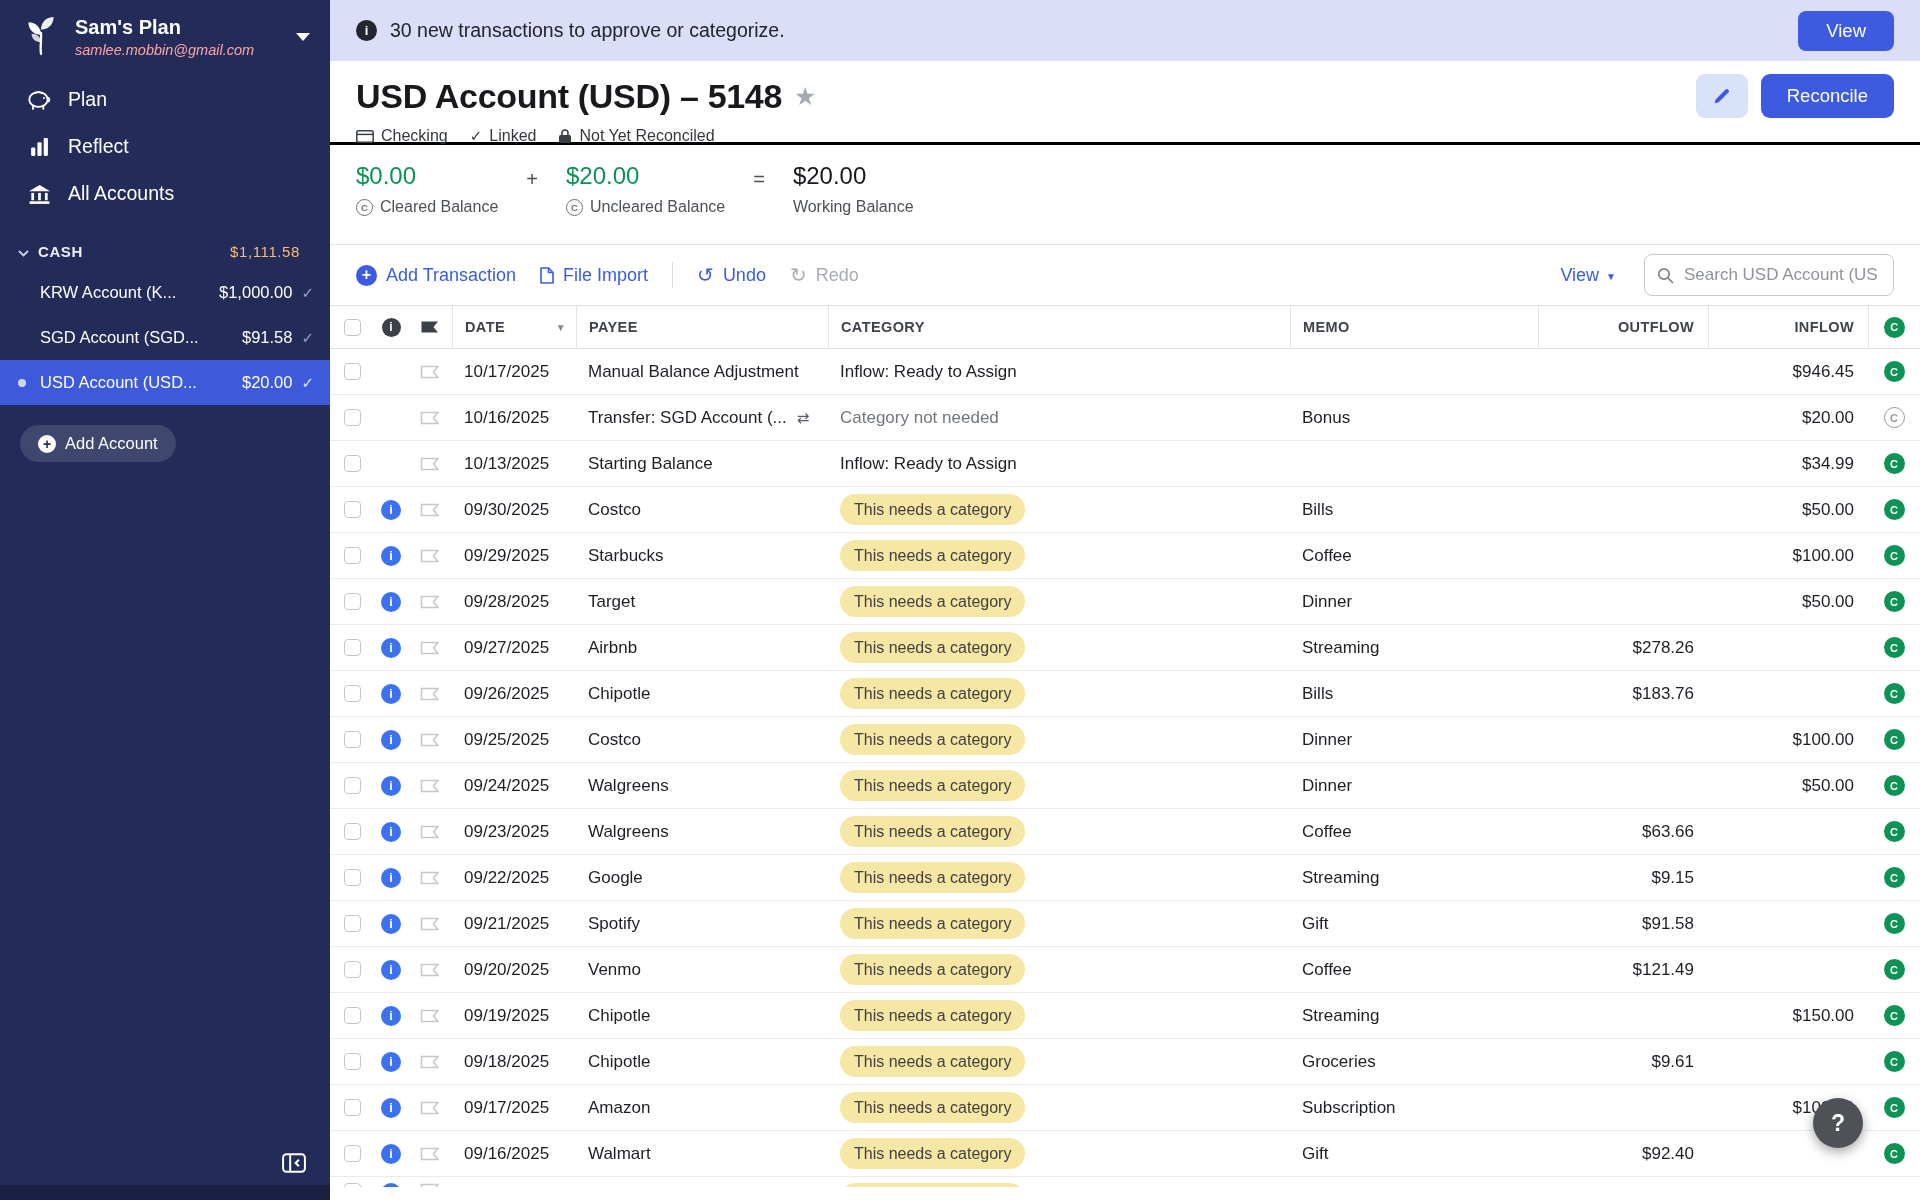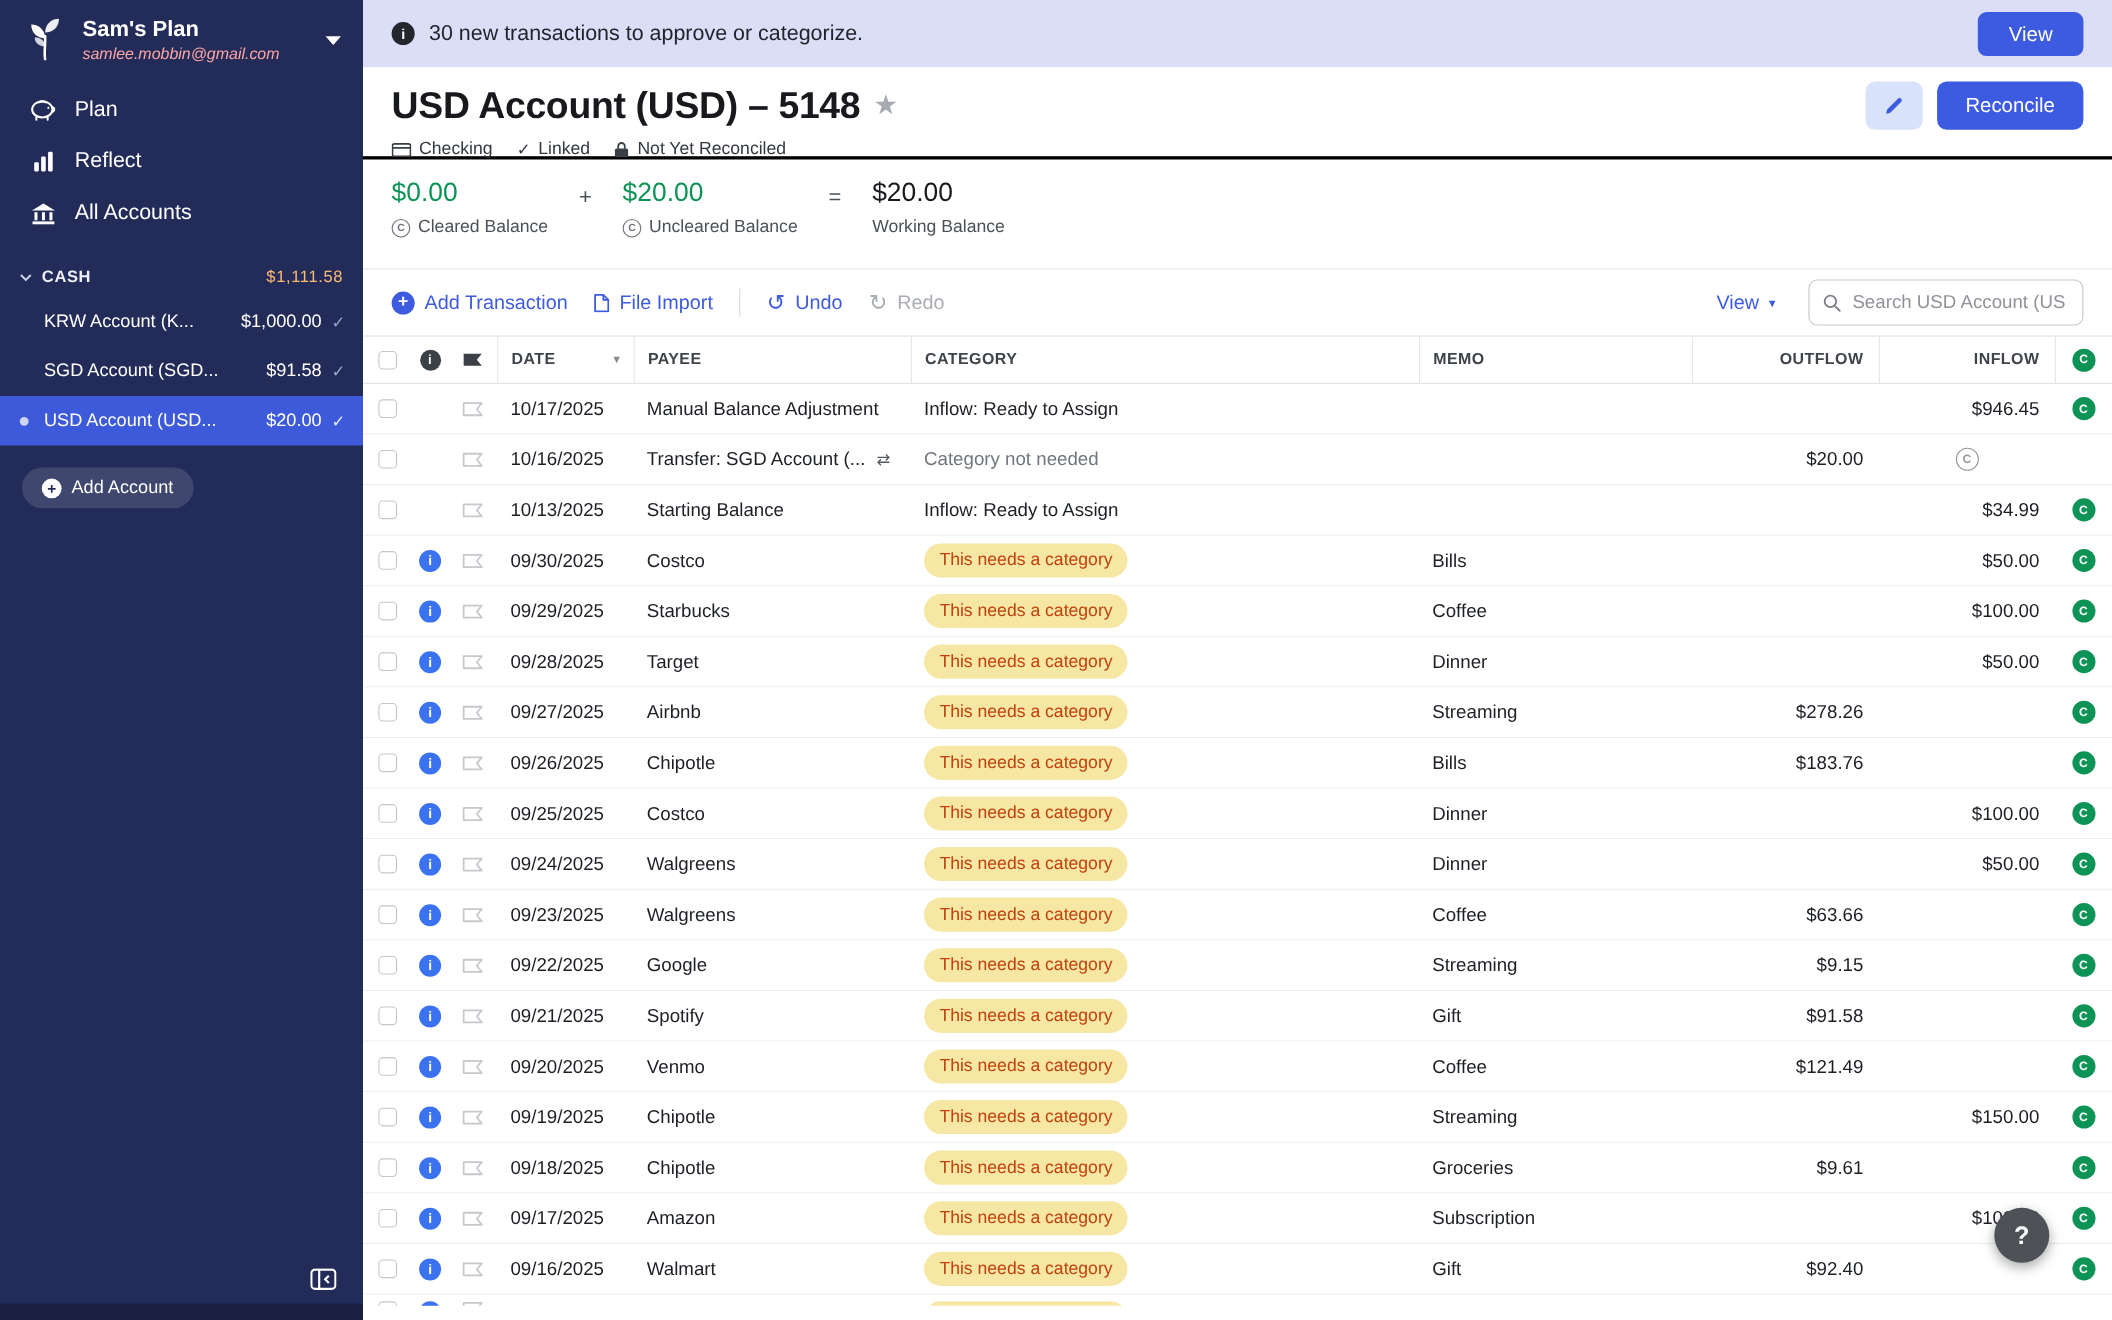--- a/index.html
+++ b/index.html
@@ -12,21 +12,21 @@
   
   .sidebar { width:330px; flex-shrink:0; background:var(--sidebar-bg,#232c59); color:#fff; position:relative; }
   .profile { display:flex; align-items:center; gap:13px; padding:16px 20px 12px 20px; }
   .logo svg { display:block; }
   .pname { font-size:20px; font-weight:700; }
   .pemail { font-size:14.5px; color:#fca5a5; margin-top:3px;font-style:italic; }
   .pchev { margin-left:auto; width:0; height:0; border-left:7px solid transparent; border-right:7px solid transparent; border-top:8px solid #fff; }
   nav { margin-top:6px; }
   .navitem { display:flex; align-items:flex-end; gap:16px; padding:12px 26px; font-size:19.5px; font-weight:500; }
   .nicon { width:26px; display:flex; justify-content:center; }
-  .cashhdr { display:flex; align-items:center; gap:9px; padding:26px 18px 10px 18px; font-size:15px; font-weight:700; letter-spacing:.6px; color:#eceef8; }
+  .cashhdr { display:flex; align-items:center; gap:9px; padding:26px 30px 10px 18px; font-size:15px; font-weight:700; letter-spacing:.6px; color:#eceef8; }
   .cashtotal { margin-left:auto; font-weight:400; font-size:15px; color:#fdba74; }
   .acct { display:flex; align-items:center; height:45px; padding:0 16px 0 40px; font-size:16.5px; position:relative; }
   .aname { white-space:nowrap; overflow:hidden; }
   .abal { margin-left:auto; padding-left:8px; white-space:nowrap; }
   .acheck { color:#9aa2c6; margin-left:9px; font-size:15px; }
   .acct.selected { background:var(--selected-row,#3c5ada); }
   .selected .acheck { color:#e6ebfd; }
   .seldot { position:absolute; left:22px; top:50%; transform:translate(-50%,-50%); width:8px; height:8px; border-radius:50%; background:#cdd6f7; }
   .addacct { display:inline-flex; align-items:center; gap:9px; margin:20px 0 0 20px; padding:9px 18px; border-radius:20px; background:rgba(255,255,255,.13); border:none; color:#fff; font-size:16.5px; }
   .addicon { width:18px; height:18px; border-radius:50%; background:#fff; color:var(--sidebar-bg,#232c59); font-size:14px; font-weight:700; display:inline-flex; align-items:center; justify-content:center; line-height:1; }
@@ -80,21 +80,21 @@
   .col-check,.col-info,.col-flag,.col-clear { justify-content:center; padding-left:0; }
   .num { justify-content:flex-end; padding-right:14px; padding-left:0; }
   .sep { border-left:1px solid #e4e5e7; }
   .sort { margin-left:auto; margin-right:10px; font-size:10px; color:#878c91; }
   .hinfo { width:19px; height:19px; border-radius:50%; background:#3c4147; color:#fff; font-size:12px; font-weight:700; display:inline-flex; align-items:center; justify-content:center; }
   .cb { width:17px; height:17px; border:1.5px solid #c4c7ca; border-radius:4px; background:#fff; display:inline-block; }
   .tbody { flex:1; overflow:hidden; }
   .trow { height:46px; border-bottom:1px solid #e9eaec; font-size:17px; color:#1c1f24; background:#fff; }
   .trow .cell { white-space:nowrap; overflow:hidden; }
   .info-i { width:20px; height:20px; border-radius:50%; background:var(--info-blue,#3a72f0); color:#fff; font-size:12.5px; font-weight:700; display:inline-flex; align-items:center; justify-content:center; }
-  .pill { background:var(--pill-bg,#f6e7a5); color:#c2410c; height:31px; padding:0 14px; border-radius:16px; font-size:16px; display:inline-flex; align-items:center; }
+  .pill { background:var(--pill-bg,#f6e7a5); color:#404040; height:31px; padding:0 14px; border-radius:16px; font-size:16px; display:inline-flex; align-items:center; }
   .cat-muted { color:#71767c; }
   .transfer { color:#565b61; margin-left:10px; font-size:15px; font-family:"DejaVu Sans",sans-serif; }
   .c-circ { width:21px; height:21px; border-radius:50%; font-size:11px; font-weight:700; display:inline-flex; align-items:center; justify-content:center; }
   .is-clr { background:var(--green,#0d9355); color:#fff; }
   .is-unclr { border:1.6px solid #969a9f; color:#969a9f; background:#fff; }
   .partial { height:10px; border-bottom:none; overflow:hidden; }
   .partial .cell { align-items:flex-start; padding-top:6px; }
 
   .help { position:absolute; right:57px; bottom:52px; width:50px; height:50px; border-radius:50%; background:#4e5256; color:#fff; border:none; font-size:23px; font-weight:700; box-shadow:0 4px 12px rgba(0,0,0,.35); }
 </style>
@@ -367,20 +367,21 @@
             </svg>
           </span>
           <span class="cell">10/16/2025</span>
           <span class="cell">
             <span>Transfer: SGD Account (...</span>
             <span class="transfer">⇄</span>
           </span>
           <span class="cell">
             <span class="cat-muted">Category not needed</span>
           </span>
+          <span class="cell">Bonus</span>
           <span class="cell num"></span>
           <span class="cell num">$20.00</span>
           <span class="cell col-clear">
             <span class="c-circ is-unclr">C</span>
           </span>
         </div>
         <div class="trow grid-cols">
           <span class="cell col-check">
             <span class="cb"></span>
           </span>

